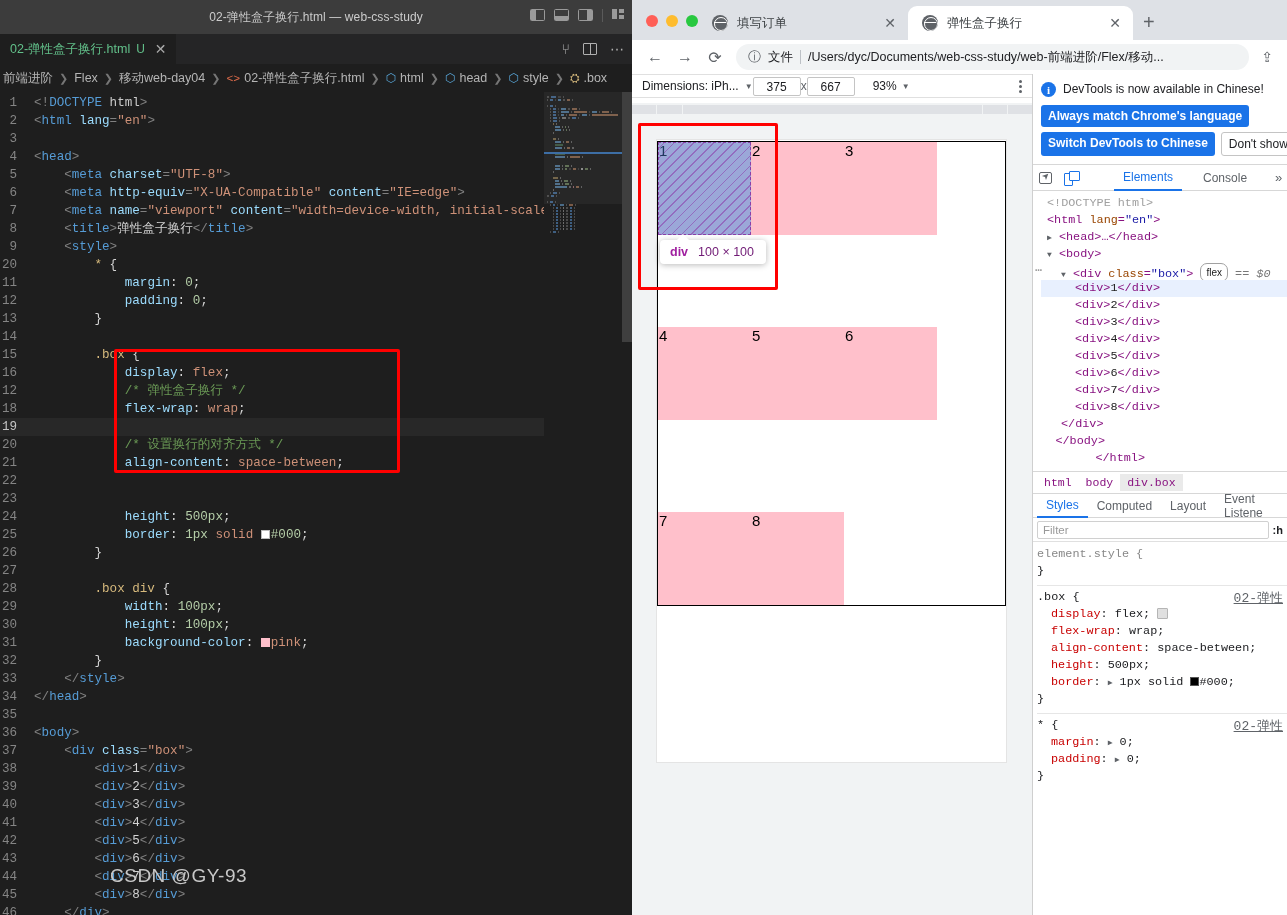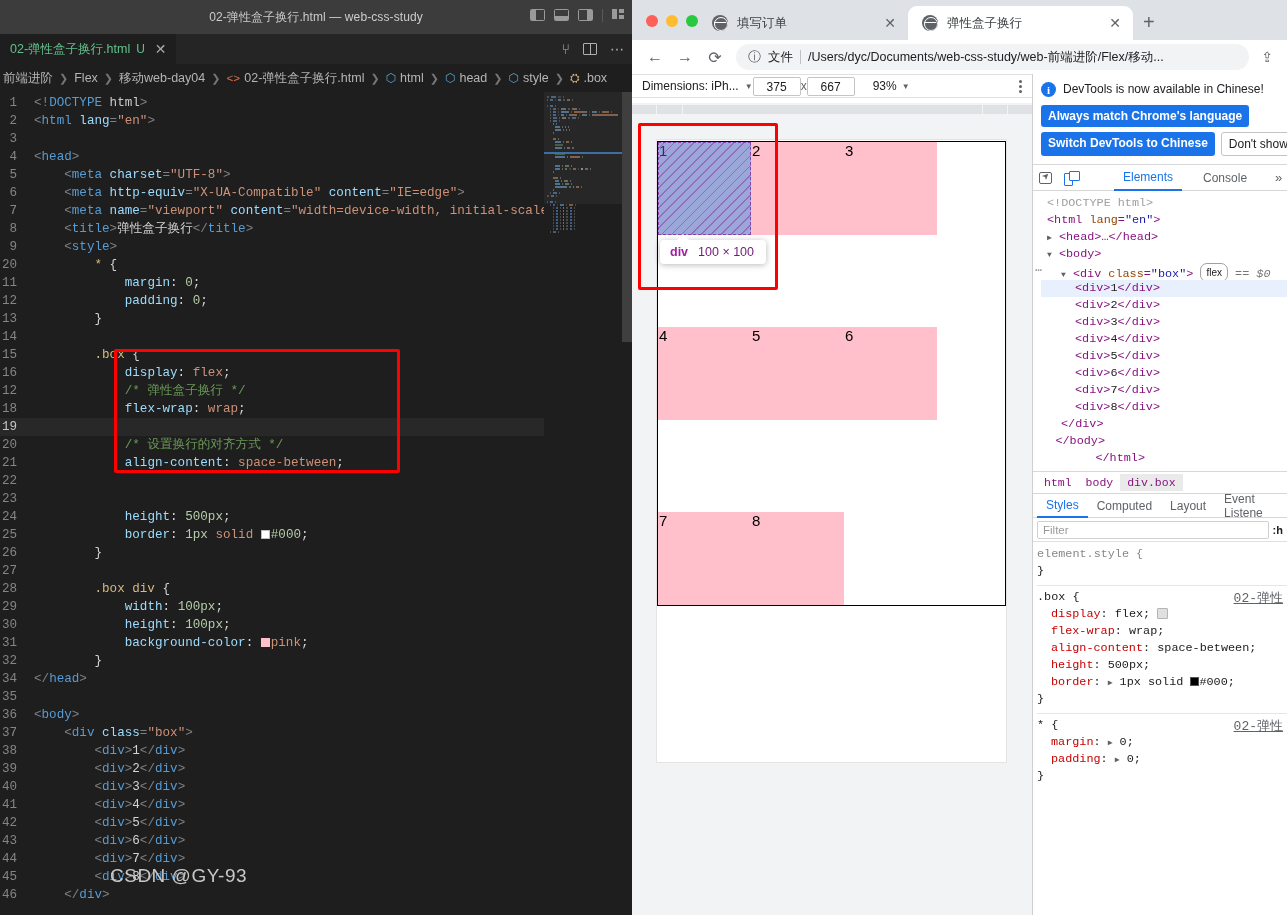--- a/index.html
+++ b/index.html
@@ -437,20 +437,21 @@
           <div class="cline"><span class="ln">23</span><span class="ctext"></span></div>
           <div class="cline"><span class="ln">24</span><span class="ctext"><span class="tk-white">            </span><span class="tk-prop">height</span><span class="tk-punc">: </span><span class="tk-num">500px</span><span class="tk-punc">;</span></span></div>
           <div class="cline"><span class="ln">25</span><span class="ctext"><span class="tk-white">            </span><span class="tk-prop">border</span><span class="tk-punc">: </span><span class="tk-num">1px</span><span class="tk-white"> </span><span class="tk-val">solid</span><span class="tk-white"> </span><span class="swatch black"></span><span class="tk-num">#000</span><span class="tk-punc">;</span></span></div>
           <div class="cline"><span class="ln">26</span><span class="ctext"><span class="tk-white">        </span><span class="tk-punc">}</span></span></div>
           <div class="cline"><span class="ln">27</span><span class="ctext"></span></div>
           <div class="cline"><span class="ln">28</span><span class="ctext"><span class="tk-white">        </span><span class="tk-sel">.box div </span><span class="tk-punc">{</span></span></div>
           <div class="cline"><span class="ln">29</span><span class="ctext"><span class="tk-white">            </span><span class="tk-prop">width</span><span class="tk-punc">: </span><span class="tk-num">100px</span><span class="tk-punc">;</span></span></div>
           <div class="cline"><span class="ln">30</span><span class="ctext"><span class="tk-white">            </span><span class="tk-prop">height</span><span class="tk-punc">: </span><span class="tk-num">100px</span><span class="tk-punc">;</span></span></div>
           <div class="cline"><span class="ln">31</span><span class="ctext"><span class="tk-white">            </span><span class="tk-prop">background-color</span><span class="tk-punc">: </span><span class="swatch pink"></span><span class="tk-val">pink</span><span class="tk-punc">;</span></span></div>
           <div class="cline"><span class="ln">32</span><span class="ctext"><span class="tk-white">        </span><span class="tk-punc">}</span></span></div>
+          <div class="cline"><span class="ln">33</span><span class="ctext"><span class="tk-white">    </span><span class="tk-brk">&lt;/</span><span class="tk-tag">style</span><span class="tk-brk">&gt;</span></span></div>
           <div class="cline"><span class="ln">34</span><span class="ctext"><span class="tk-brk">&lt;/</span><span class="tk-tag">head</span><span class="tk-brk">&gt;</span></span></div>
           <div class="cline"><span class="ln">35</span><span class="ctext"></span></div>
           <div class="cline"><span class="ln">36</span><span class="ctext"><span class="tk-brk">&lt;</span><span class="tk-tag">body</span><span class="tk-brk">&gt;</span></span></div>
           <div class="cline"><span class="ln">37</span><span class="ctext"><span class="tk-white">    </span><span class="tk-brk">&lt;</span><span class="tk-tag">div</span><span class="tk-white"> </span><span class="tk-attr">class</span><span class="tk-brk">=</span><span class="tk-str">"box"</span><span class="tk-brk">&gt;</span></span></div>
           <div class="cline"><span class="ln">38</span><span class="ctext"><span class="tk-white">        </span><span class="tk-brk">&lt;</span><span class="tk-tag">div</span><span class="tk-brk">&gt;</span><span class="tk-txt">1</span><span class="tk-brk">&lt;/</span><span class="tk-tag">div</span><span class="tk-brk">&gt;</span></span></div>
           <div class="cline"><span class="ln">39</span><span class="ctext"><span class="tk-white">        </span><span class="tk-brk">&lt;</span><span class="tk-tag">div</span><span class="tk-brk">&gt;</span><span class="tk-txt">2</span><span class="tk-brk">&lt;/</span><span class="tk-tag">div</span><span class="tk-brk">&gt;</span></span></div>
           <div class="cline"><span class="ln">40</span><span class="ctext"><span class="tk-white">        </span><span class="tk-brk">&lt;</span><span class="tk-tag">div</span><span class="tk-brk">&gt;</span><span class="tk-txt">3</span><span class="tk-brk">&lt;/</span><span class="tk-tag">div</span><span class="tk-brk">&gt;</span></span></div>
           <div class="cline"><span class="ln">41</span><span class="ctext"><span class="tk-white">        </span><span class="tk-brk">&lt;</span><span class="tk-tag">div</span><span class="tk-brk">&gt;</span><span class="tk-txt">4</span><span class="tk-brk">&lt;/</span><span class="tk-tag">div</span><span class="tk-brk">&gt;</span></span></div>
           <div class="cline"><span class="ln">42</span><span class="ctext"><span class="tk-white">        </span><span class="tk-brk">&lt;</span><span class="tk-tag">div</span><span class="tk-brk">&gt;</span><span class="tk-txt">5</span><span class="tk-brk">&lt;/</span><span class="tk-tag">div</span><span class="tk-brk">&gt;</span></span></div>
           <div class="cline"><span class="ln">43</span><span class="ctext"><span class="tk-white">        </span><span class="tk-brk">&lt;</span><span class="tk-tag">div</span><span class="tk-brk">&gt;</span><span class="tk-txt">6</span><span class="tk-brk">&lt;/</span><span class="tk-tag">div</span><span class="tk-brk">&gt;</span></span></div>

